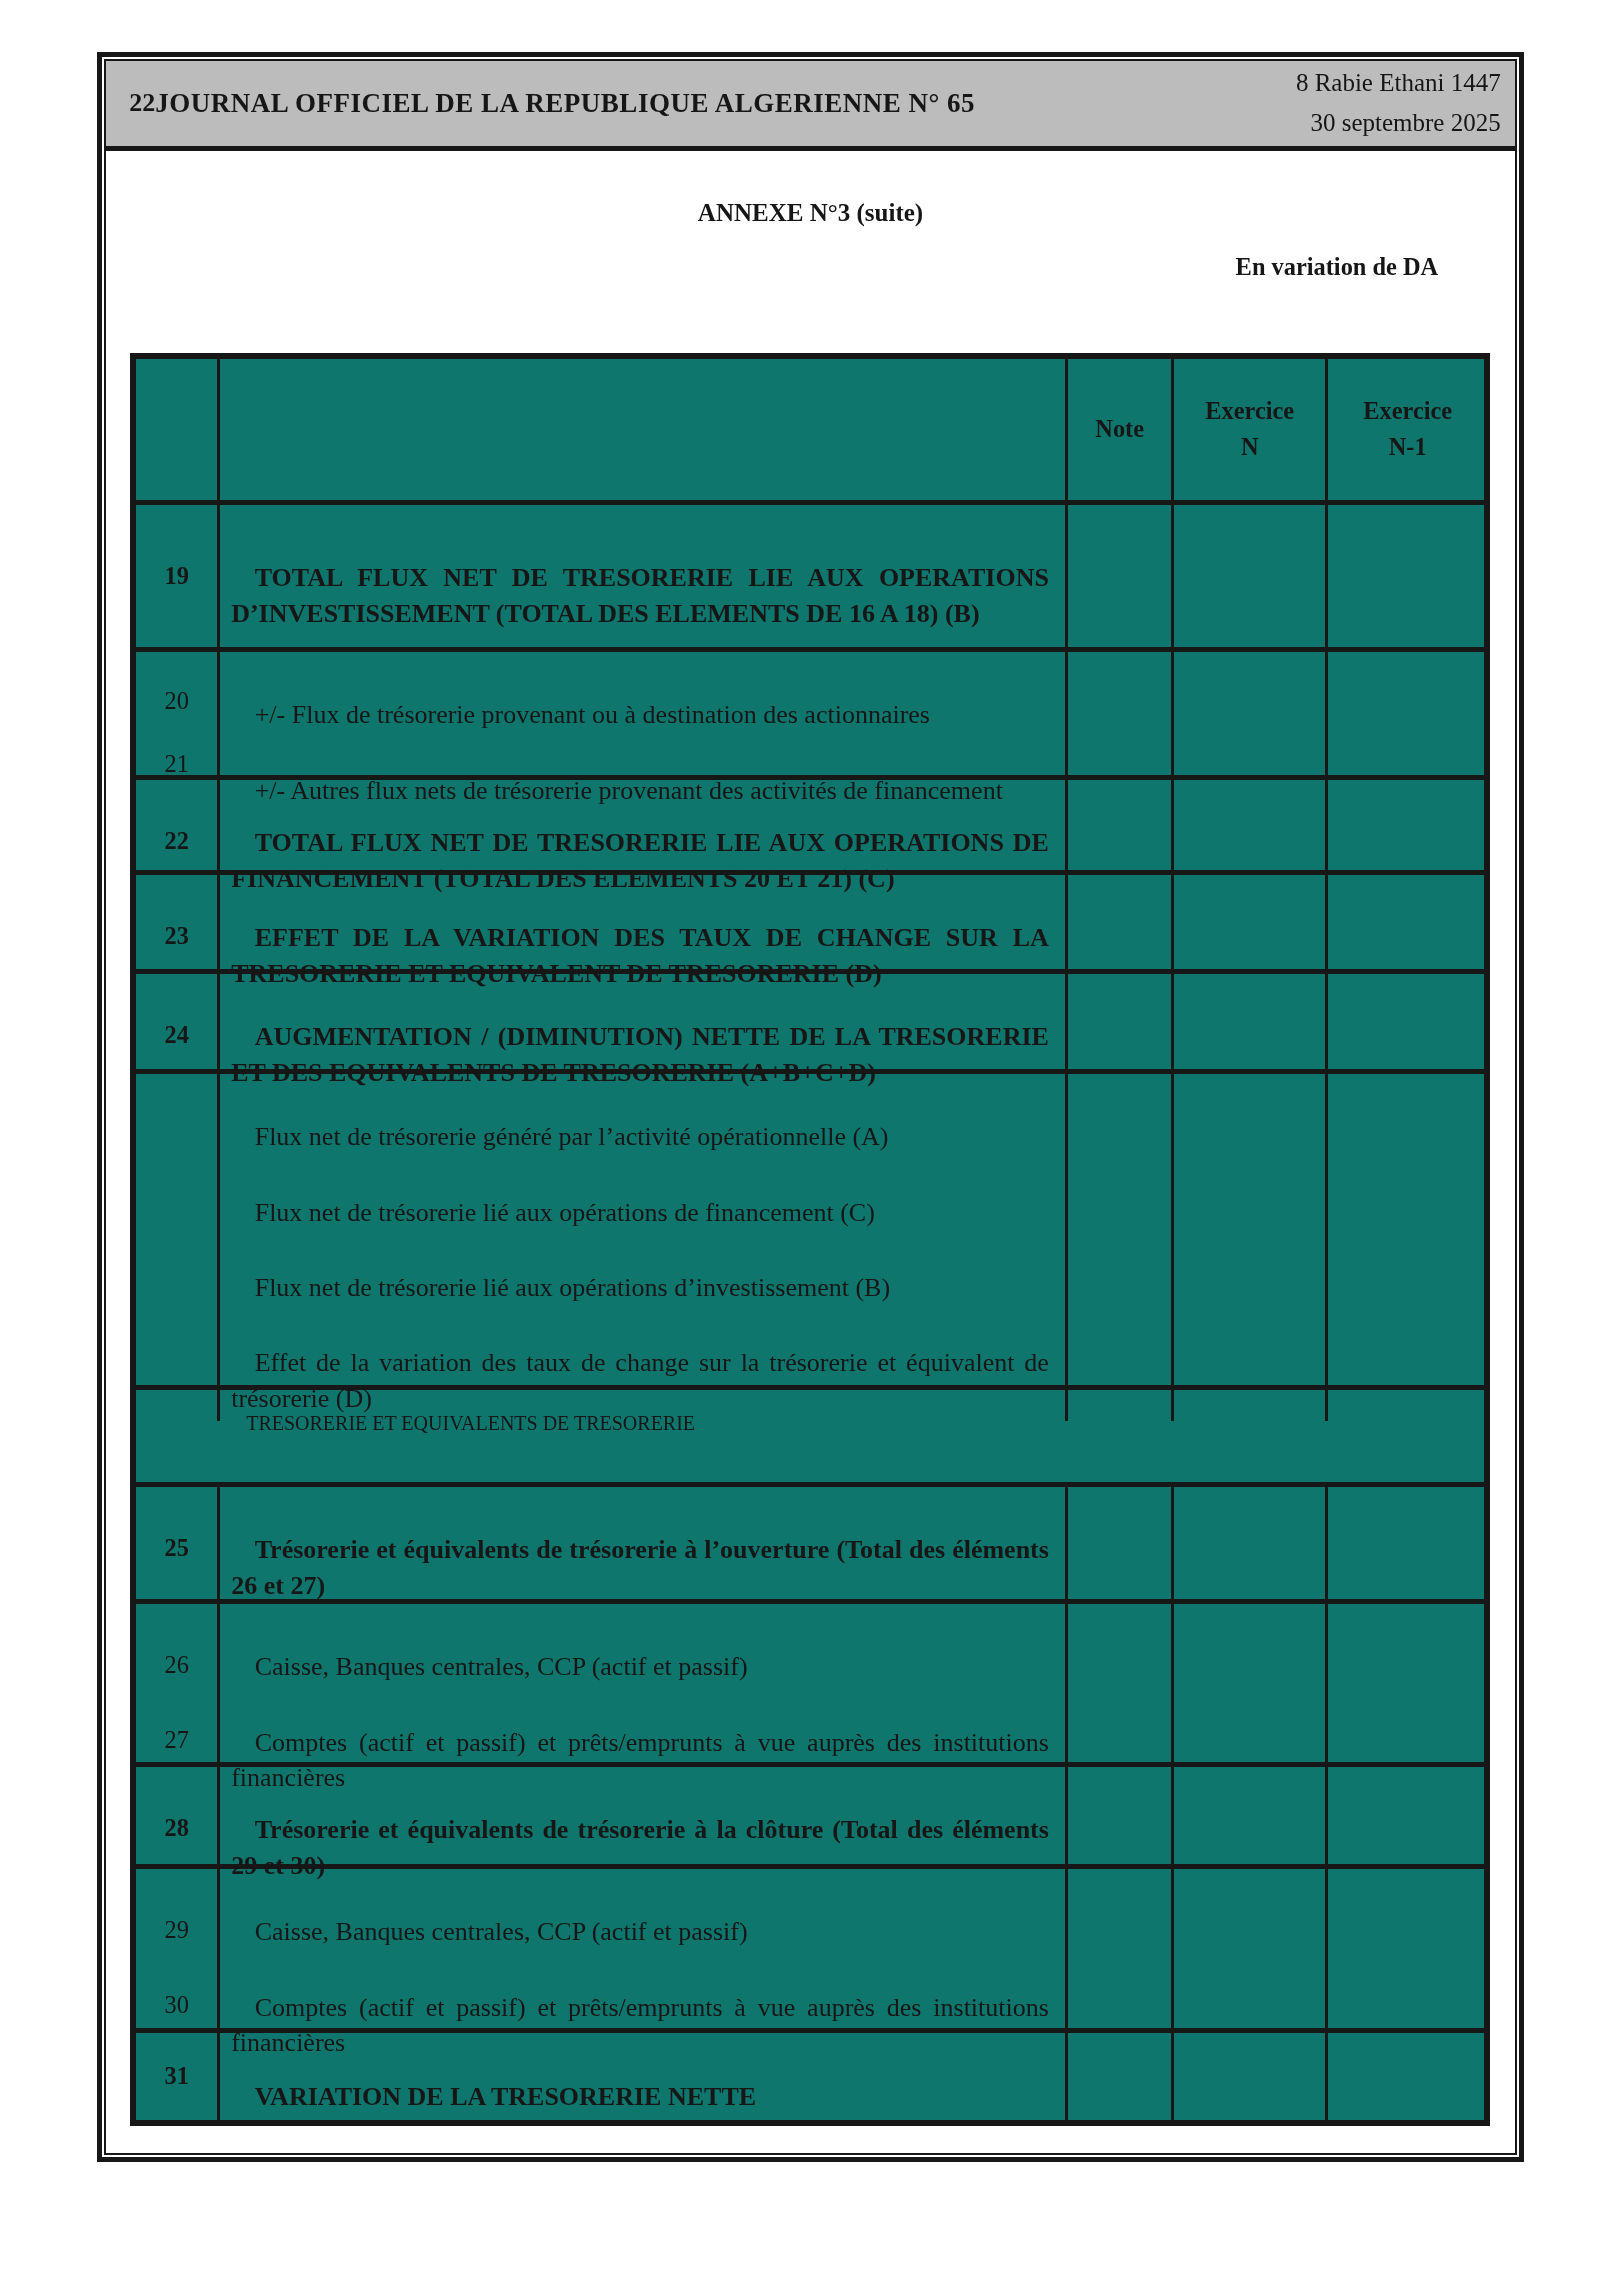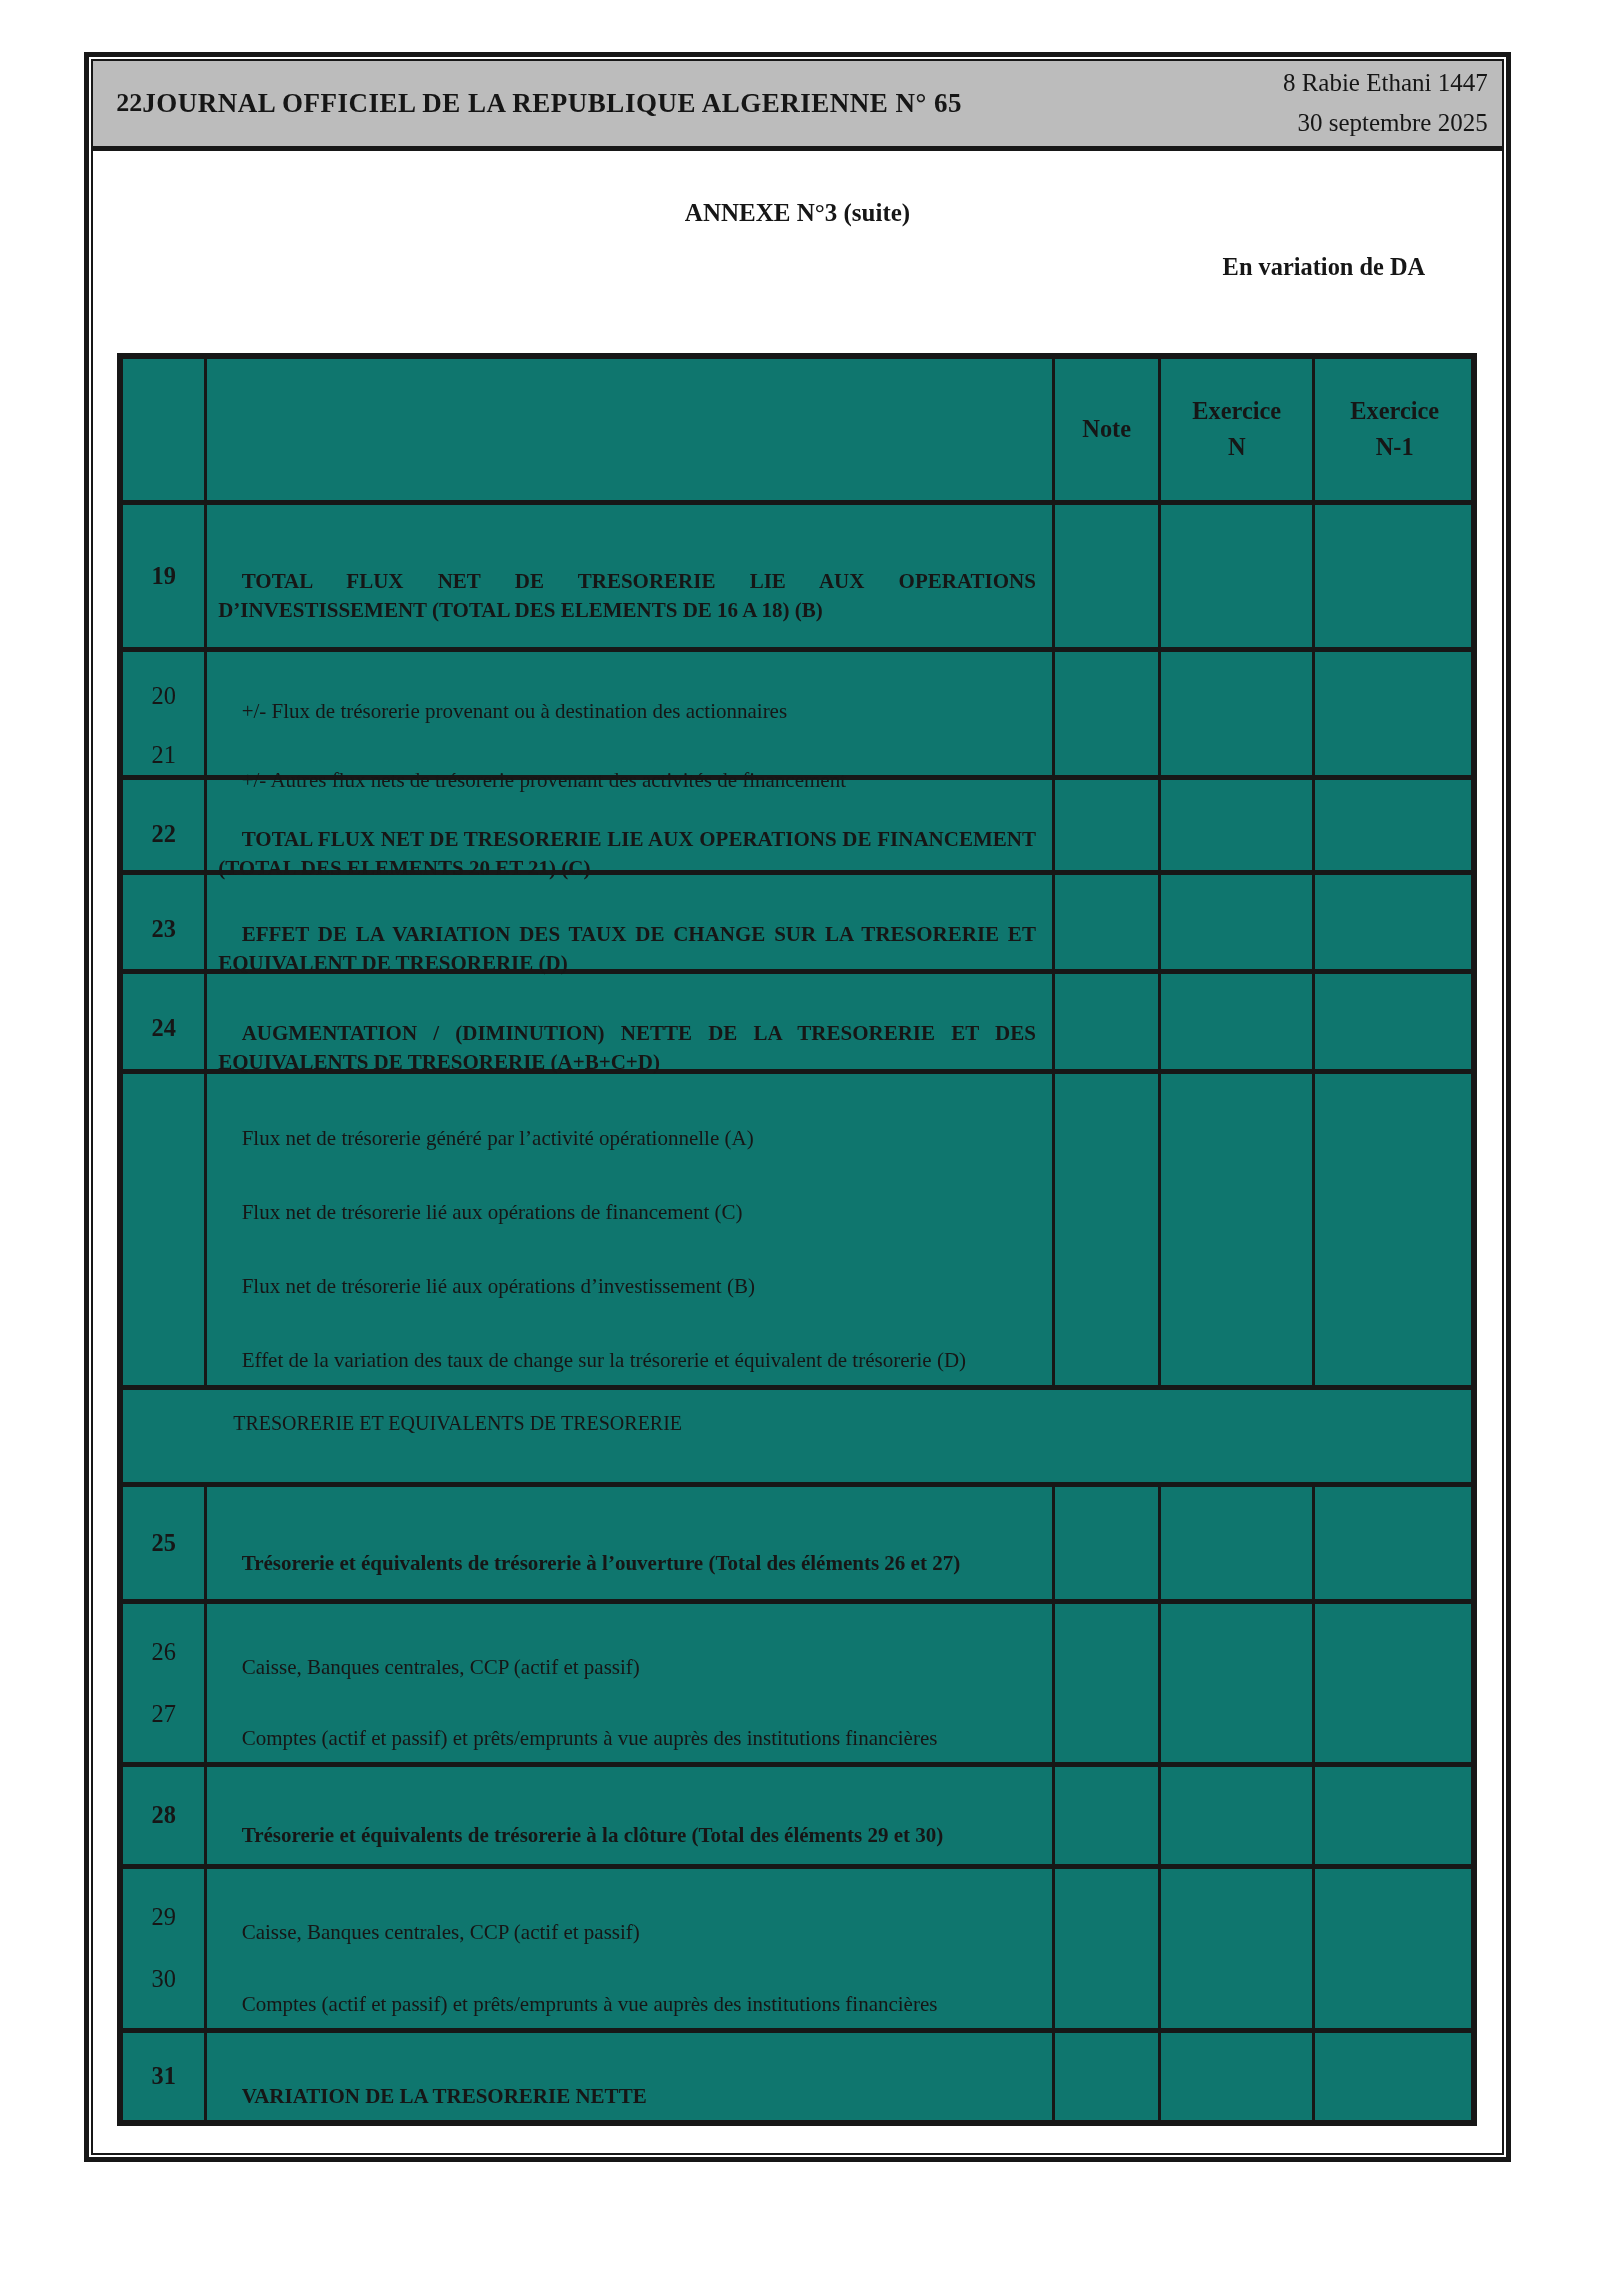--- a/index.html
+++ b/index.html
@@ -6,21 +6,21 @@
   html,body { background:#ffffff; }
   body {
     width: 1615px; height: 2285px;
     position: relative;
     font-family: "Liberation Serif", "DejaVu Serif", serif;
     color: #161616;
   }
 
   
   .frame-outer {
-    position: absolute; left: 84px; top: 52px;
+    position: absolute; left: 97px; top: 52px;
     width: 1427px; height: 2110px;
     border: 5.4px solid #171717;
   }
   .frame-inner {
     position: absolute; inset: 1.8px;
     border: 2.7px solid #171717;
   }
 
   
   .band {
@@ -86,21 +86,21 @@
   }
   .cn.spread { justify-content: space-evenly; font-family: Liberation Serif, serif; }
 
   
   .cd {
     display: flex; flex-direction: column; justify-content: center;
     padding: 5.4px 16.3px 5.4px 11px;
   }
   .cd.spread { justify-content: space-evenly; }
   .cd p {
-    font-size: 21px; line-height: 1.36;
+    font-size: 26px; line-height: 1.36;
     text-align: justify; text-indent: 23.5px; margin-top: 40px;
   }
   .b .cn, .b .cd p { font-weight: bold; }
 
   
   .csec {
     grid-column: 1 / -1;
     padding: 22px 16.3px 0 110px;
     font-weight: normal; font-size: 20px;
   }

